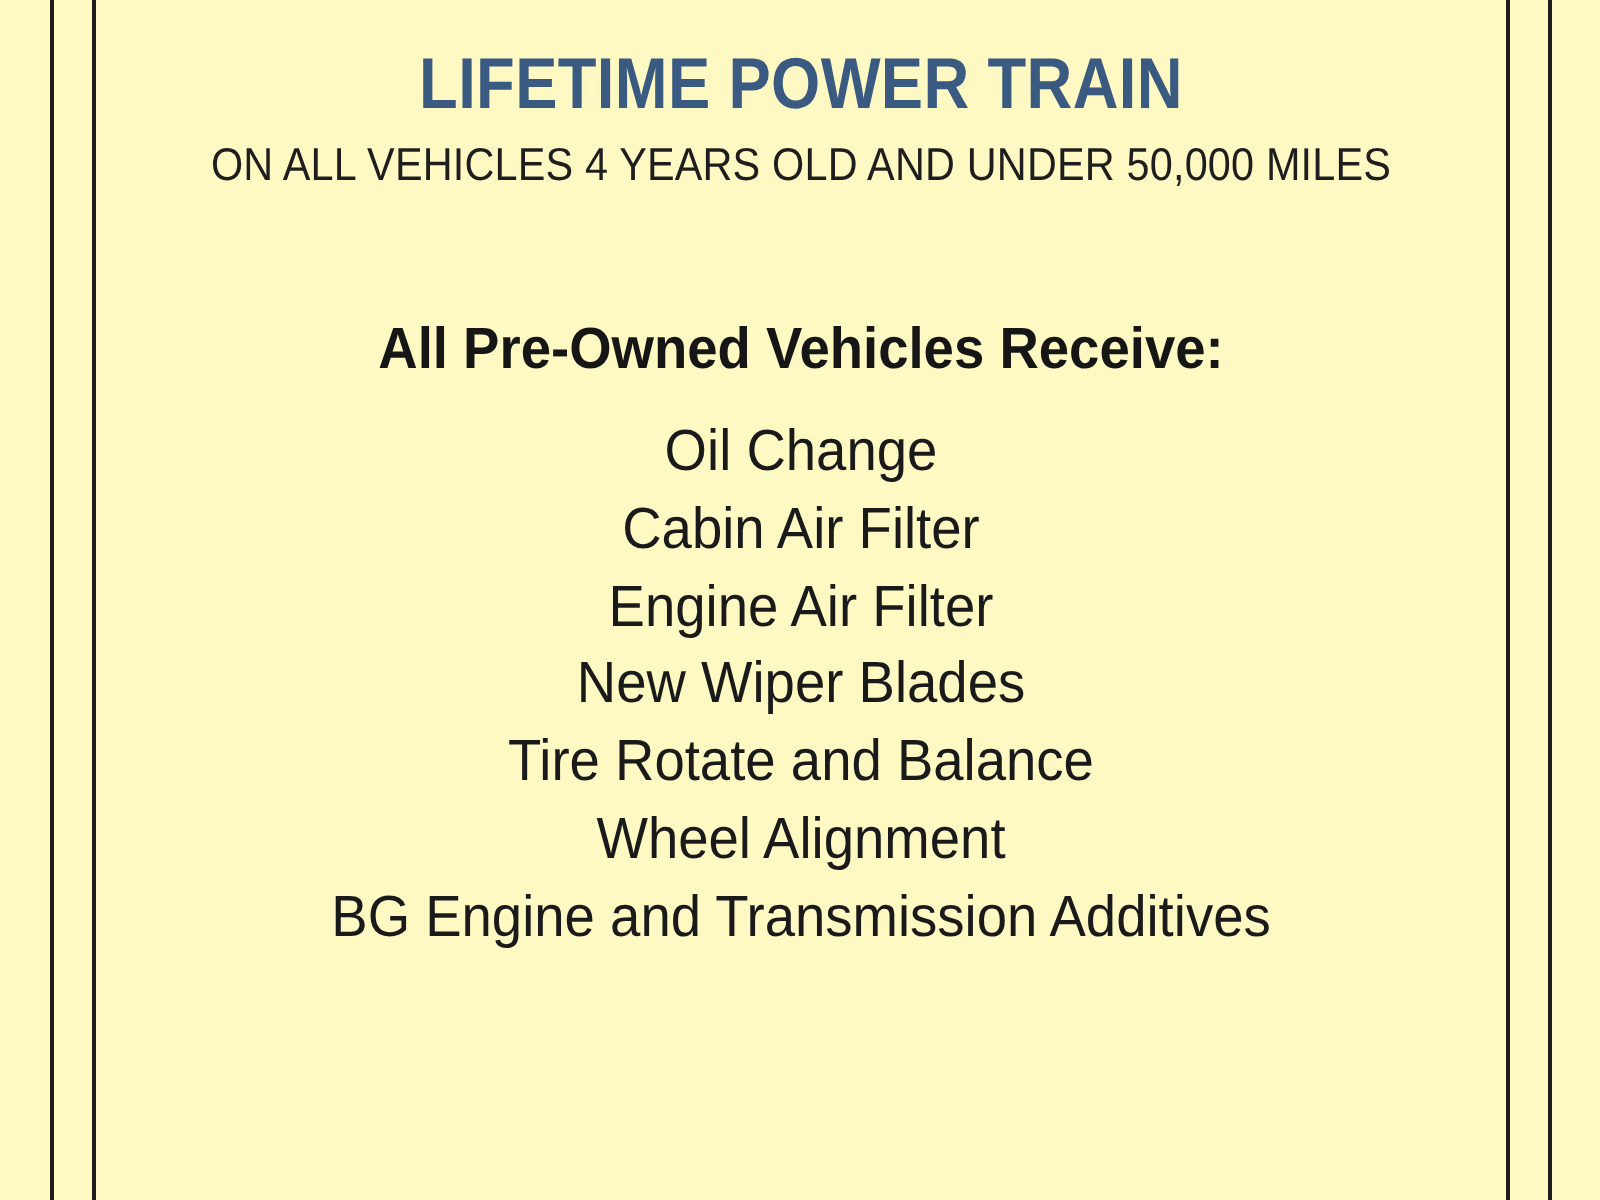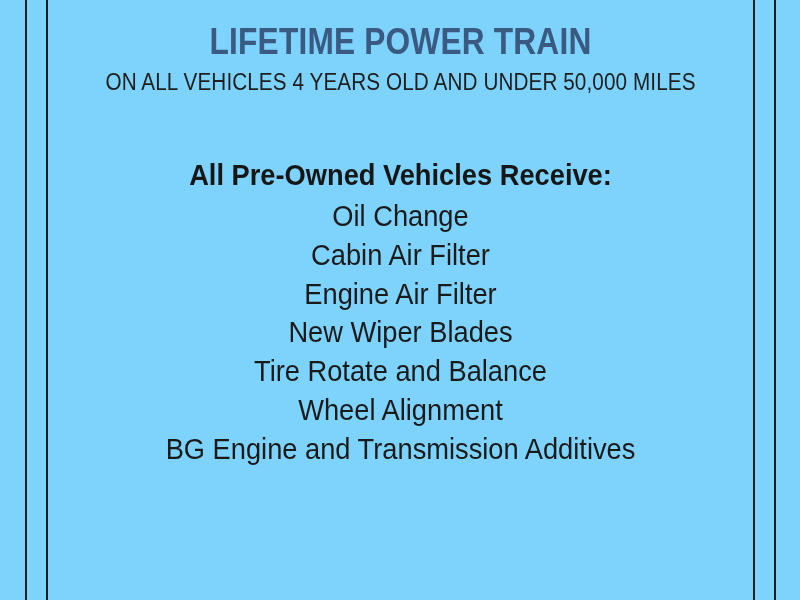--- a/index.html
+++ b/index.html
@@ -11,21 +11,21 @@
     height: 600px;
     background: #ffffff;
     font-family: "Liberation Sans", sans-serif;
     overflow: hidden;
   }
 
   .page {
     position: relative;
     width: 800px;
     height: 600px;
-    background: #7dd3fc;
+    background: #fef9c3;
     overflow: hidden;
   }
 
   
   .rule {
     position: absolute;
     top: 0;
     width: 2px;
     height: 600px;
     background: #1c1c1c;
@@ -86,21 +86,21 @@
     font-weight: 700;
     font-size: 29px;
     line-height: 1.30;
     margin: 0 0 2px 0;
     transform: scaleX(0.94);
     transform-origin: center center;
     white-space: nowrap;
   }
   .services-list {
     list-style: none;
-    margin: 2px;
+    margin: 12px;
     padding: 0;
   }
   .services-list li {
     color: #1a1a1a;
     font-family: "Liberation Sans Narrow", "Liberation Sans", sans-serif;
     font-weight: 400;
     font-size: 29px;
     line-height: 1.34;
     transform: scaleX(0.94);
     transform-origin: center center;

